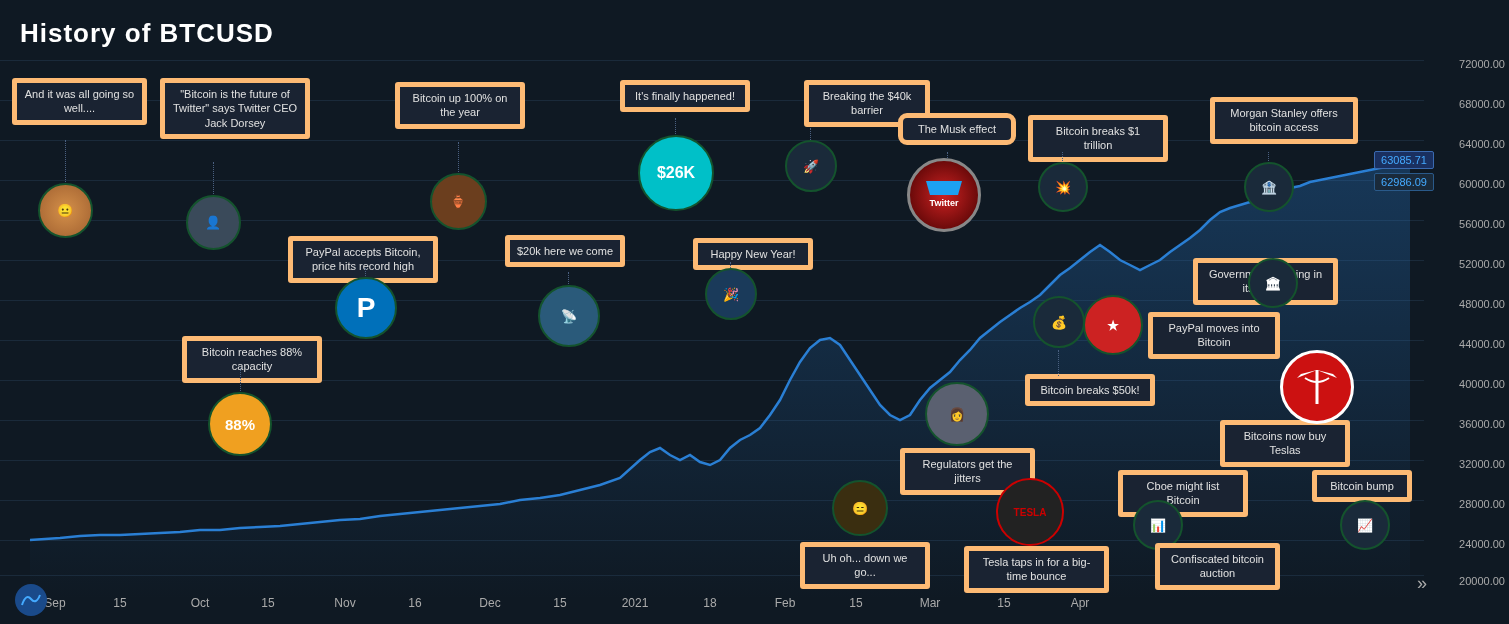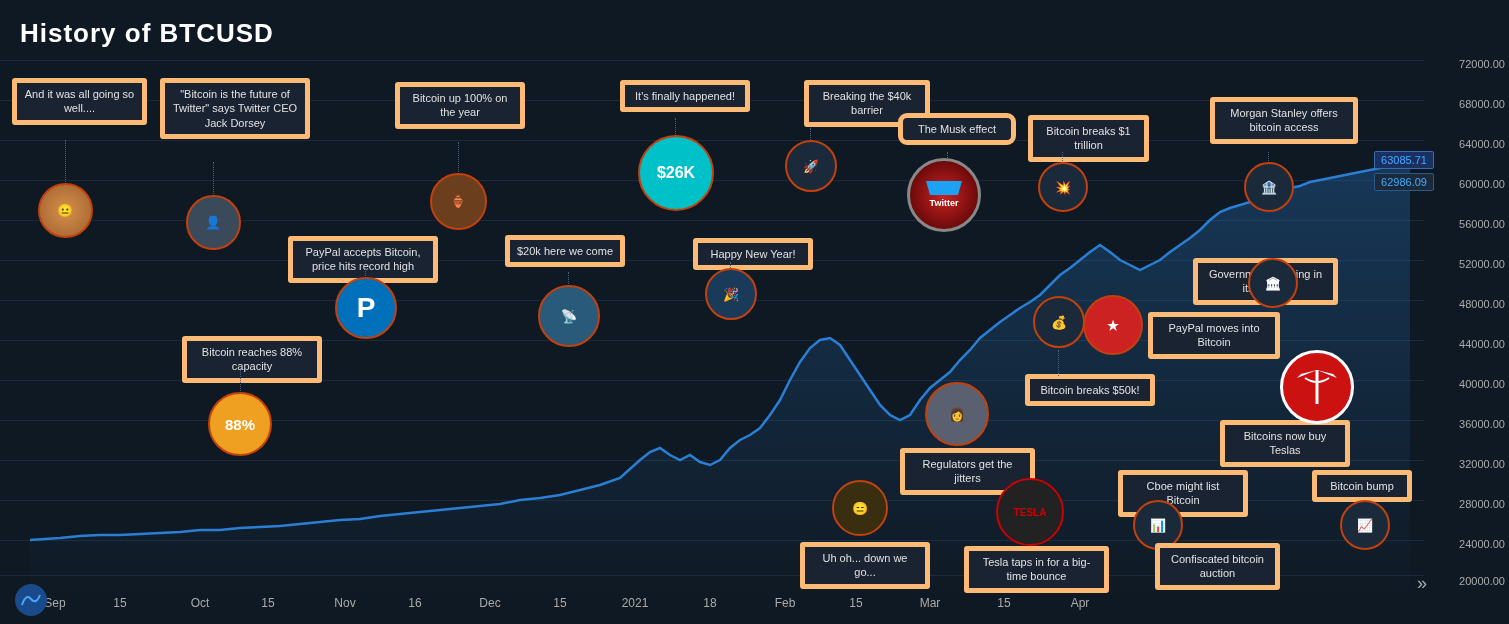--- a/index.html
+++ b/index.html
@@ -58,21 +58,21 @@
     
     .ann-icon {
       position: absolute;
       border-radius: 50%;
       display: flex;
       align-items: center;
       justify-content: center;
       font-weight: bold;
       font-size: 13px;
       color: #fff;
-      border: 2px solid #c2410c;
+      border: 2px solid #14532d;
       overflow: hidden;
     }
     
     .ann-line {
       position: absolute;
       border-left: 1px dotted #4a6080;
       pointer-events: none;
     }
     
     .price-badge {
@@ -291,21 +291,21 @@
   </div>
 
   <div class="ann-icon" style="left:925px;top:382px;width:64px;height:64px;background:#5a6070;">👩</div>
   <div class="annotation-box" style="left:900px;top:448px;width:135px;">Regulators get the jitters</div>
 
   <div class="ann-icon" style="left:996px;top:478px;width:68px;height:68px;background:#222;border:2px solid #cc0000;">
     <span style="color:#cc0000;font-weight:bold;font-size:10px;letter-spacing:0px">TESLA</span>
   </div>
   <div class="annotation-box" style="left:964px;top:546px;width:145px;text-align:center;">Tesla taps in for a big-time bounce</div>
 
-  <div class="annotation-box" style="left:1028px;top:115px;width:121px;">Bitcoin breaks $1 trillion</div>
+  <div class="annotation-box" style="left:1028px;top:115px;width:140px;">Bitcoin breaks $1 trillion</div>
   <div class="ann-line" style="left:1062px;top:152px;height:15px;"></div>
   <div class="ann-icon" style="left:1038px;top:162px;width:50px;height:50px;background:#1a2a3a;">💥</div>
 
   <div class="annotation-box" style="left:1025px;top:374px;width:130px;">Bitcoin breaks $50k!</div>
   <div class="ann-line" style="left:1058px;top:350px;height:26px;"></div>
   <div class="ann-icon" style="left:1033px;top:296px;width:52px;height:52px;background:#1a2a3a;">💰</div>
 
   <div class="ann-icon" style="left:1083px;top:295px;width:60px;height:60px;background:#cc2222;">★</div>
   <div class="annotation-box" style="left:1148px;top:312px;width:132px;">PayPal moves into Bitcoin</div>
 

